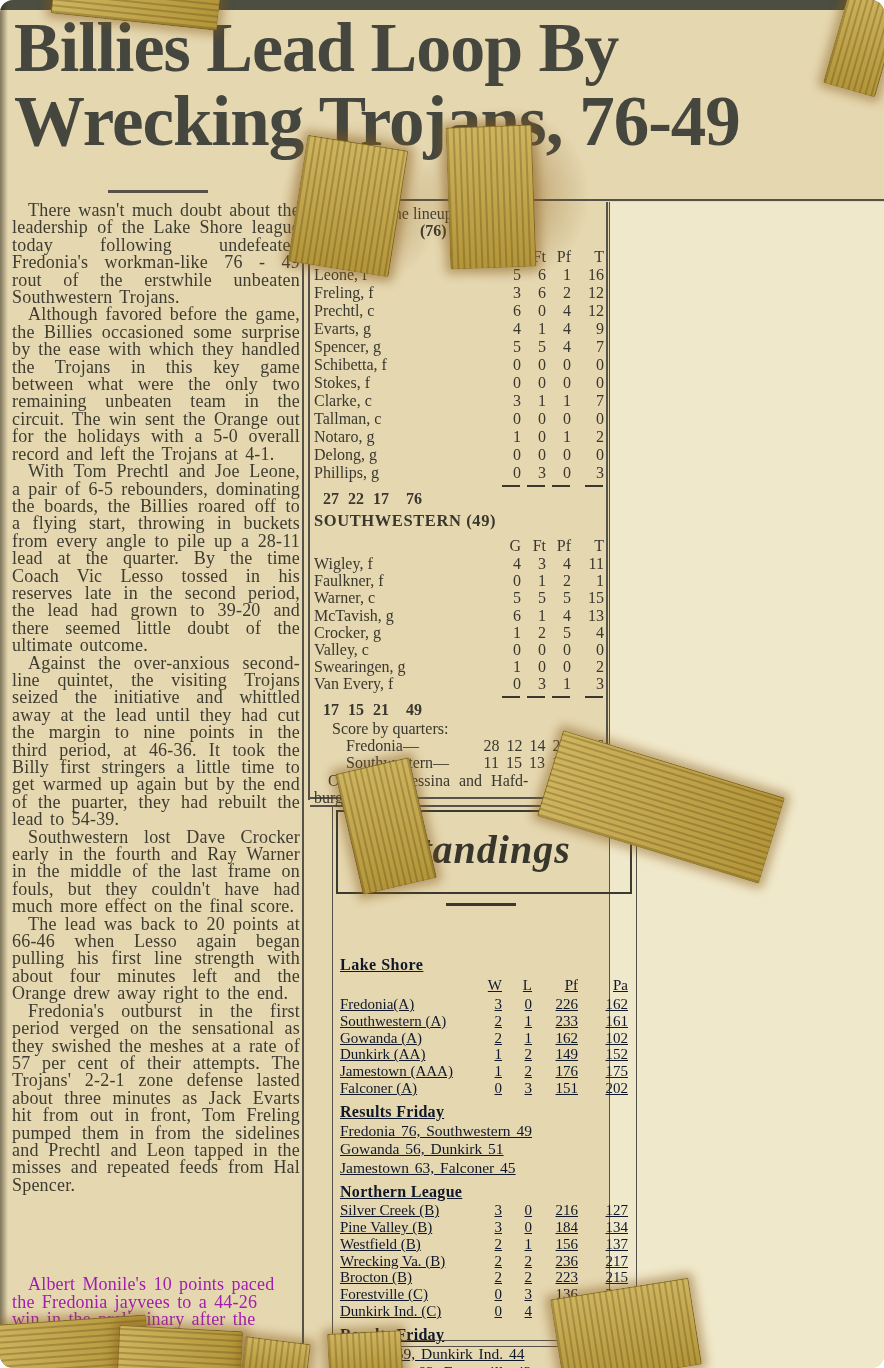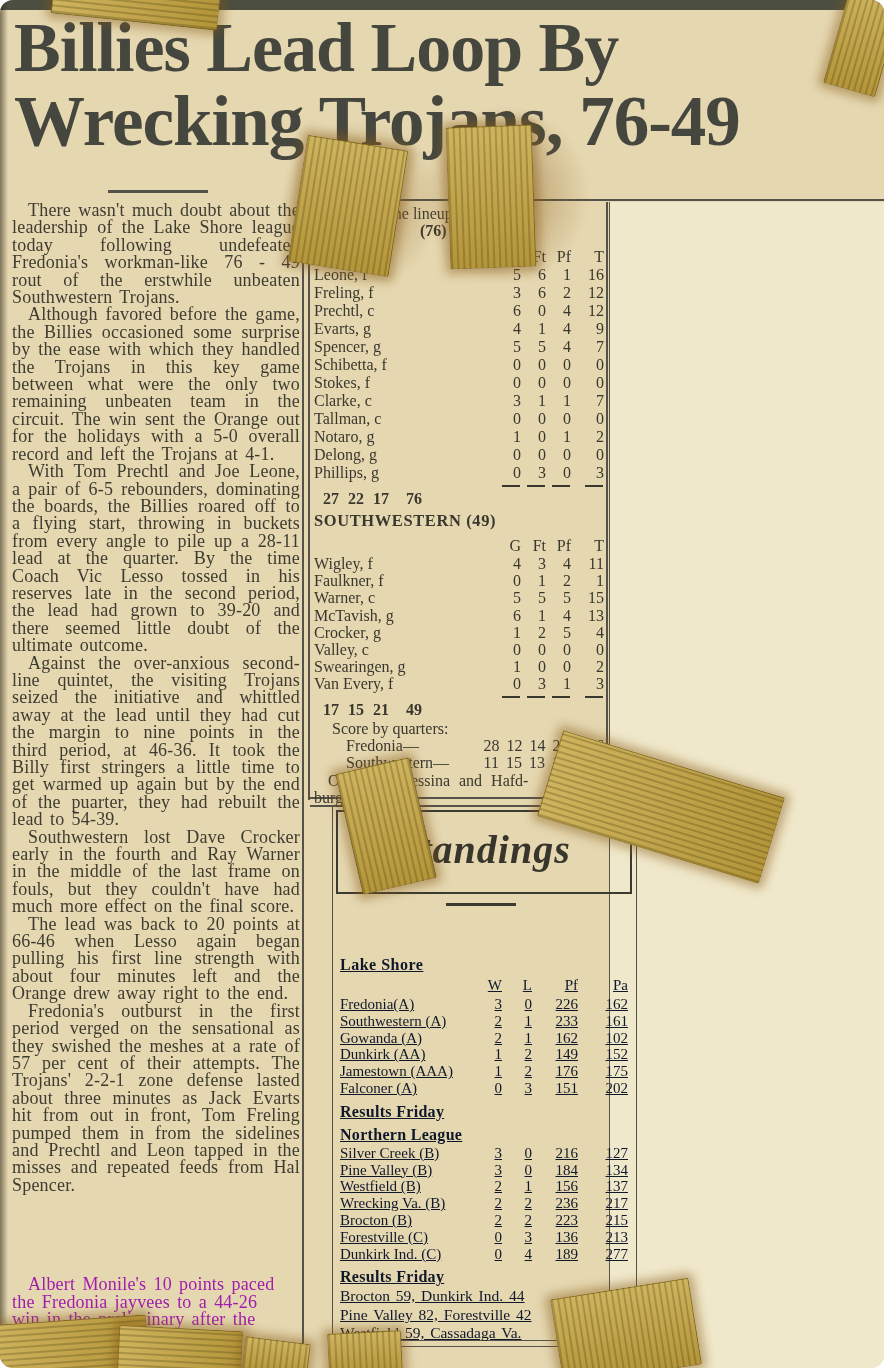--- a/index.html
+++ b/index.html
@@ -390,20 +390,25 @@
         <div class="st-row">
           <span class="st-c0">Falconer (A)</span>
           <span class="st-c1">0</span>
           <span class="st-c2">3</span>
           <span class="st-c3">151</span>
           <span class="st-c4">202</span>
         </div>
       </div>
 
     <div class="st-results">Results Friday</div>
+    <div class="res">
+        <div class="ln-row"><span class="ln-c0">Fredonia 76, Southwestern 49</span></div>
+        <div class="ln-row"><span class="ln-c0">Gowanda 56, Dunkirk 51</span></div>
+        <div class="ln-row"><span class="ln-c0">Jamestown 63, Falconer 45</span></div>
+      </div>
 
     <div class="st-results">Northern League</div>
     <div>
         <div class="st-row">
           <span class="st-c0">Silver Creek (B)</span>
           <span class="st-c1">3</span>
           <span class="st-c2">0</span>
           <span class="st-c3">216</span>
           <span class="st-c4">127</span>
         </div>

